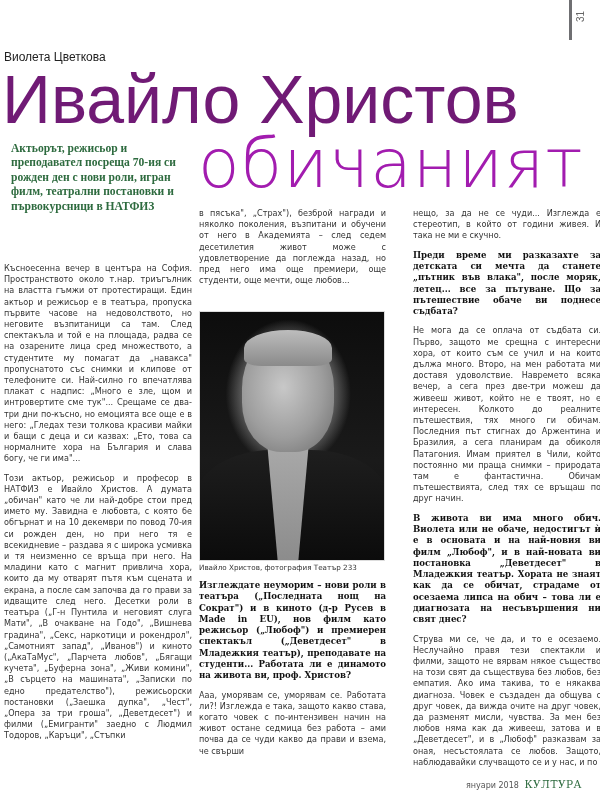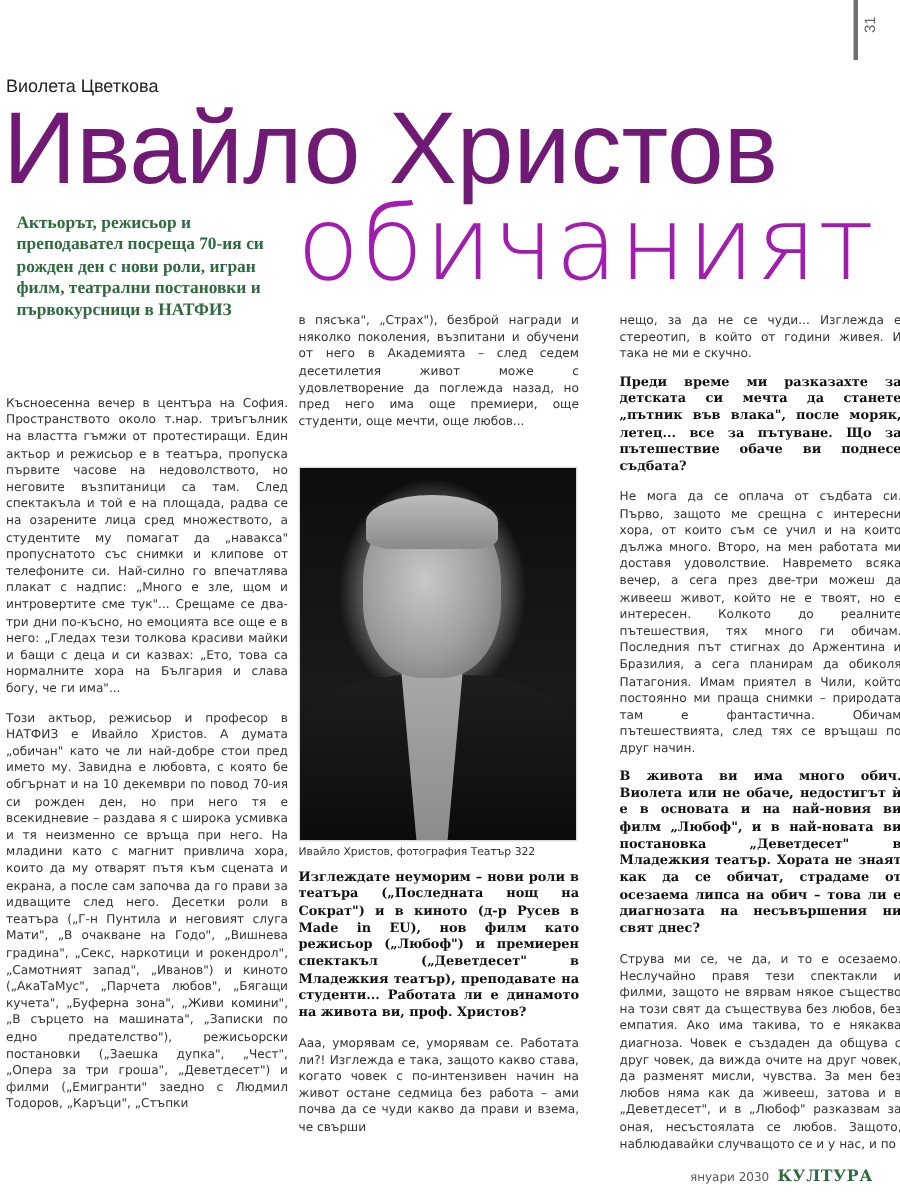--- a/index.html
+++ b/index.html
@@ -16,21 +16,21 @@
   .col1{left:4px;top:263px;width:188px;}
   .col2{left:199px;top:208px;width:187px;}
   .col3{left:413px;top:208px;width:188px;}
   .photo{position:absolute;left:199px;top:311px;width:184px;height:248px;background:radial-gradient(ellipse 34% 30% at 48% 33%,#b9b9b9 0%,#8a8a8a 55%,rgba(20,20,20,0) 100%),linear-gradient(180deg,#0d0d0d 0%,#1a1a1a 60%,#101010 100%);overflow:hidden;border:1px solid #ddd;}
   .photo .head{position:absolute;left:42px;top:22px;width:92px;height:118px;border-radius:46% 46% 42% 42%;background:radial-gradient(ellipse at 45% 45%,#c8c8c8 0%,#9d9d9d 55%,#6b6b6b 100%);}
   .photo .hair{position:absolute;left:44px;top:18px;width:88px;height:36px;border-radius:50% 50% 20% 20%;background:linear-gradient(180deg,#bdbdbd,#8a8a8a);}
   .photo .body{position:absolute;left:-4px;top:138px;width:192px;height:120px;border-radius:40% 40% 0 0;background:linear-gradient(180deg,#1e1e1e,#0a0a0a);}
   .photo .shirt{position:absolute;left:62px;top:132px;width:52px;height:116px;background:linear-gradient(180deg,#a9a9a9,#8c8c8c);clip-path:polygon(10% 0,90% 0,70% 100%,30% 100%);}
   .caption{position:absolute;left:199px;top:563px;font-family:"DejaVu Sans",sans-serif;font-size:7.2px;color:#333;}
   .footer{position:absolute;right:18px;top:778px;font-size:8px;color:#555;white-space:nowrap;}
-  .footer .brand{font-family:"DejaVu Serif",serif;font-weight:bold;font-size:10.5px;color:#2e6b3f;margin-left:3px;letter-spacing:0.5px;text-align:center;}
+  .footer .brand{font-family:"DejaVu Serif",serif;font-weight:normal;font-size:10.5px;color:#2e6b3f;margin-left:3px;letter-spacing:0.5px;text-align:center;}
 </style>
 </head>
 <body>
 
 <div class="page-marker"></div>
 <div class="page-number">31</div>
 
 <div class="author">Виолета Цветкова</div>
 <h1 class="title" style="margin:0;font-weight:normal;">Ивайло Христов</h1>
 <div class="subtitle">обичаният</div>
@@ -45,31 +45,31 @@
 <div class="col col2">
   <p>в пясъка", „Страх"), безброй награди и няколко поколения, възпитани и обучени от него в Академията – след седем десетилетия живот може с удовлетворение да поглежда назад, но пред него има още премиери, още студенти, още мечти, още любов...</p>
 </div>
 
 <div class="photo" title="Ивайло Христов портрет">
   <div class="body"></div>
   <div class="shirt"></div>
   <div class="head"></div>
   <div class="hair"></div>
 </div>
-<div class="caption">Ивайло Христов, фотография Театър 322</div>
+<div class="caption">Ивайло Христов, фотография Театър 233</div>
 
 <div class="col" style="left:199px;top:580px;width:187px;">
   <p class="q">Изглеждате неуморим – нови роли в театъра („Последната нощ на Сократ") и в киното (д-р Русев в Made in EU), нов филм като режисьор („Любоф") и премиерен спектакъл („Деветдесет" в Младежкия театър), преподавате на студенти... Работата ли е динамото на живота ви, проф. Христов?</p>
   <p>Ааа, уморявам се, уморявам се. Работата ли?! Изглежда е така, защото какво става, когато човек с по-интензивен начин на живот остане седмица без работа – ами почва да се чуди какво да прави и взема, че свърши</p>
 </div>
 
 <div class="col col3">
   <p>нещо, за да не се чуди... Изглежда е стереотип, в който от години живея. И така не ми е скучно.</p>
   <p class="q">Преди време ми разказахте за детската си мечта да станете „пътник във влака", после моряк, летец... все за пътуване. Що за пътешествие обаче ви поднесе съдбата?</p>
   <p>Не мога да се оплача от съдбата си. Първо, защото ме срещна с интересни хора, от които съм се учил и на които дължа много. Второ, на мен работата ми доставя удоволствие. Навремето всяка вечер, а сега през две-три можеш да живееш живот, който не е твоят, но е интересен. Колкото до реалните пътешествия, тях много ги обичам. Последния път стигнах до Аржентина и Бразилия, а сега планирам да обиколя Патагония. Имам приятел в Чили, който постоянно ми праща снимки – природата там е фантастична. Обичам пътешествията, след тях се връщаш по друг начин.</p>
   <p class="q">В живота ви има много обич. Виолета или не обаче, недостигът ѝ е в основата и на най-новия ви филм „Любоф", и в най-новата ви постановка „Деветдесет" в Младежкия театър. Хората не знаят как да се обичат, страдаме от осезаема липса на обич – това ли е диагнозата на несъвършения ни свят днес?</p>
   <p>Струва ми се, че да, и то е осезаемо. Неслучайно правя тези спектакли и филми, защото не вярвам някое същество на този свят да съществува без любов, без емпатия. Ако има такива, то е някаква диагноза. Човек е създаден да общува с друг човек, да вижда очите на друг човек, да разменят мисли, чувства. За мен без любов няма как да живееш, затова и в „Деветдесет", и в „Любоф" разказвам за оная, несъстоялата се любов. Защото, наблюдавайки случващото се и у нас, и по</p>
 </div>
 
 <div class="footer">
-  <span>януари 2030</span>
+  <span>януари 2018</span>
   <span class="brand">КУЛТУРА</span>
 </div>
 
 </body></html>

